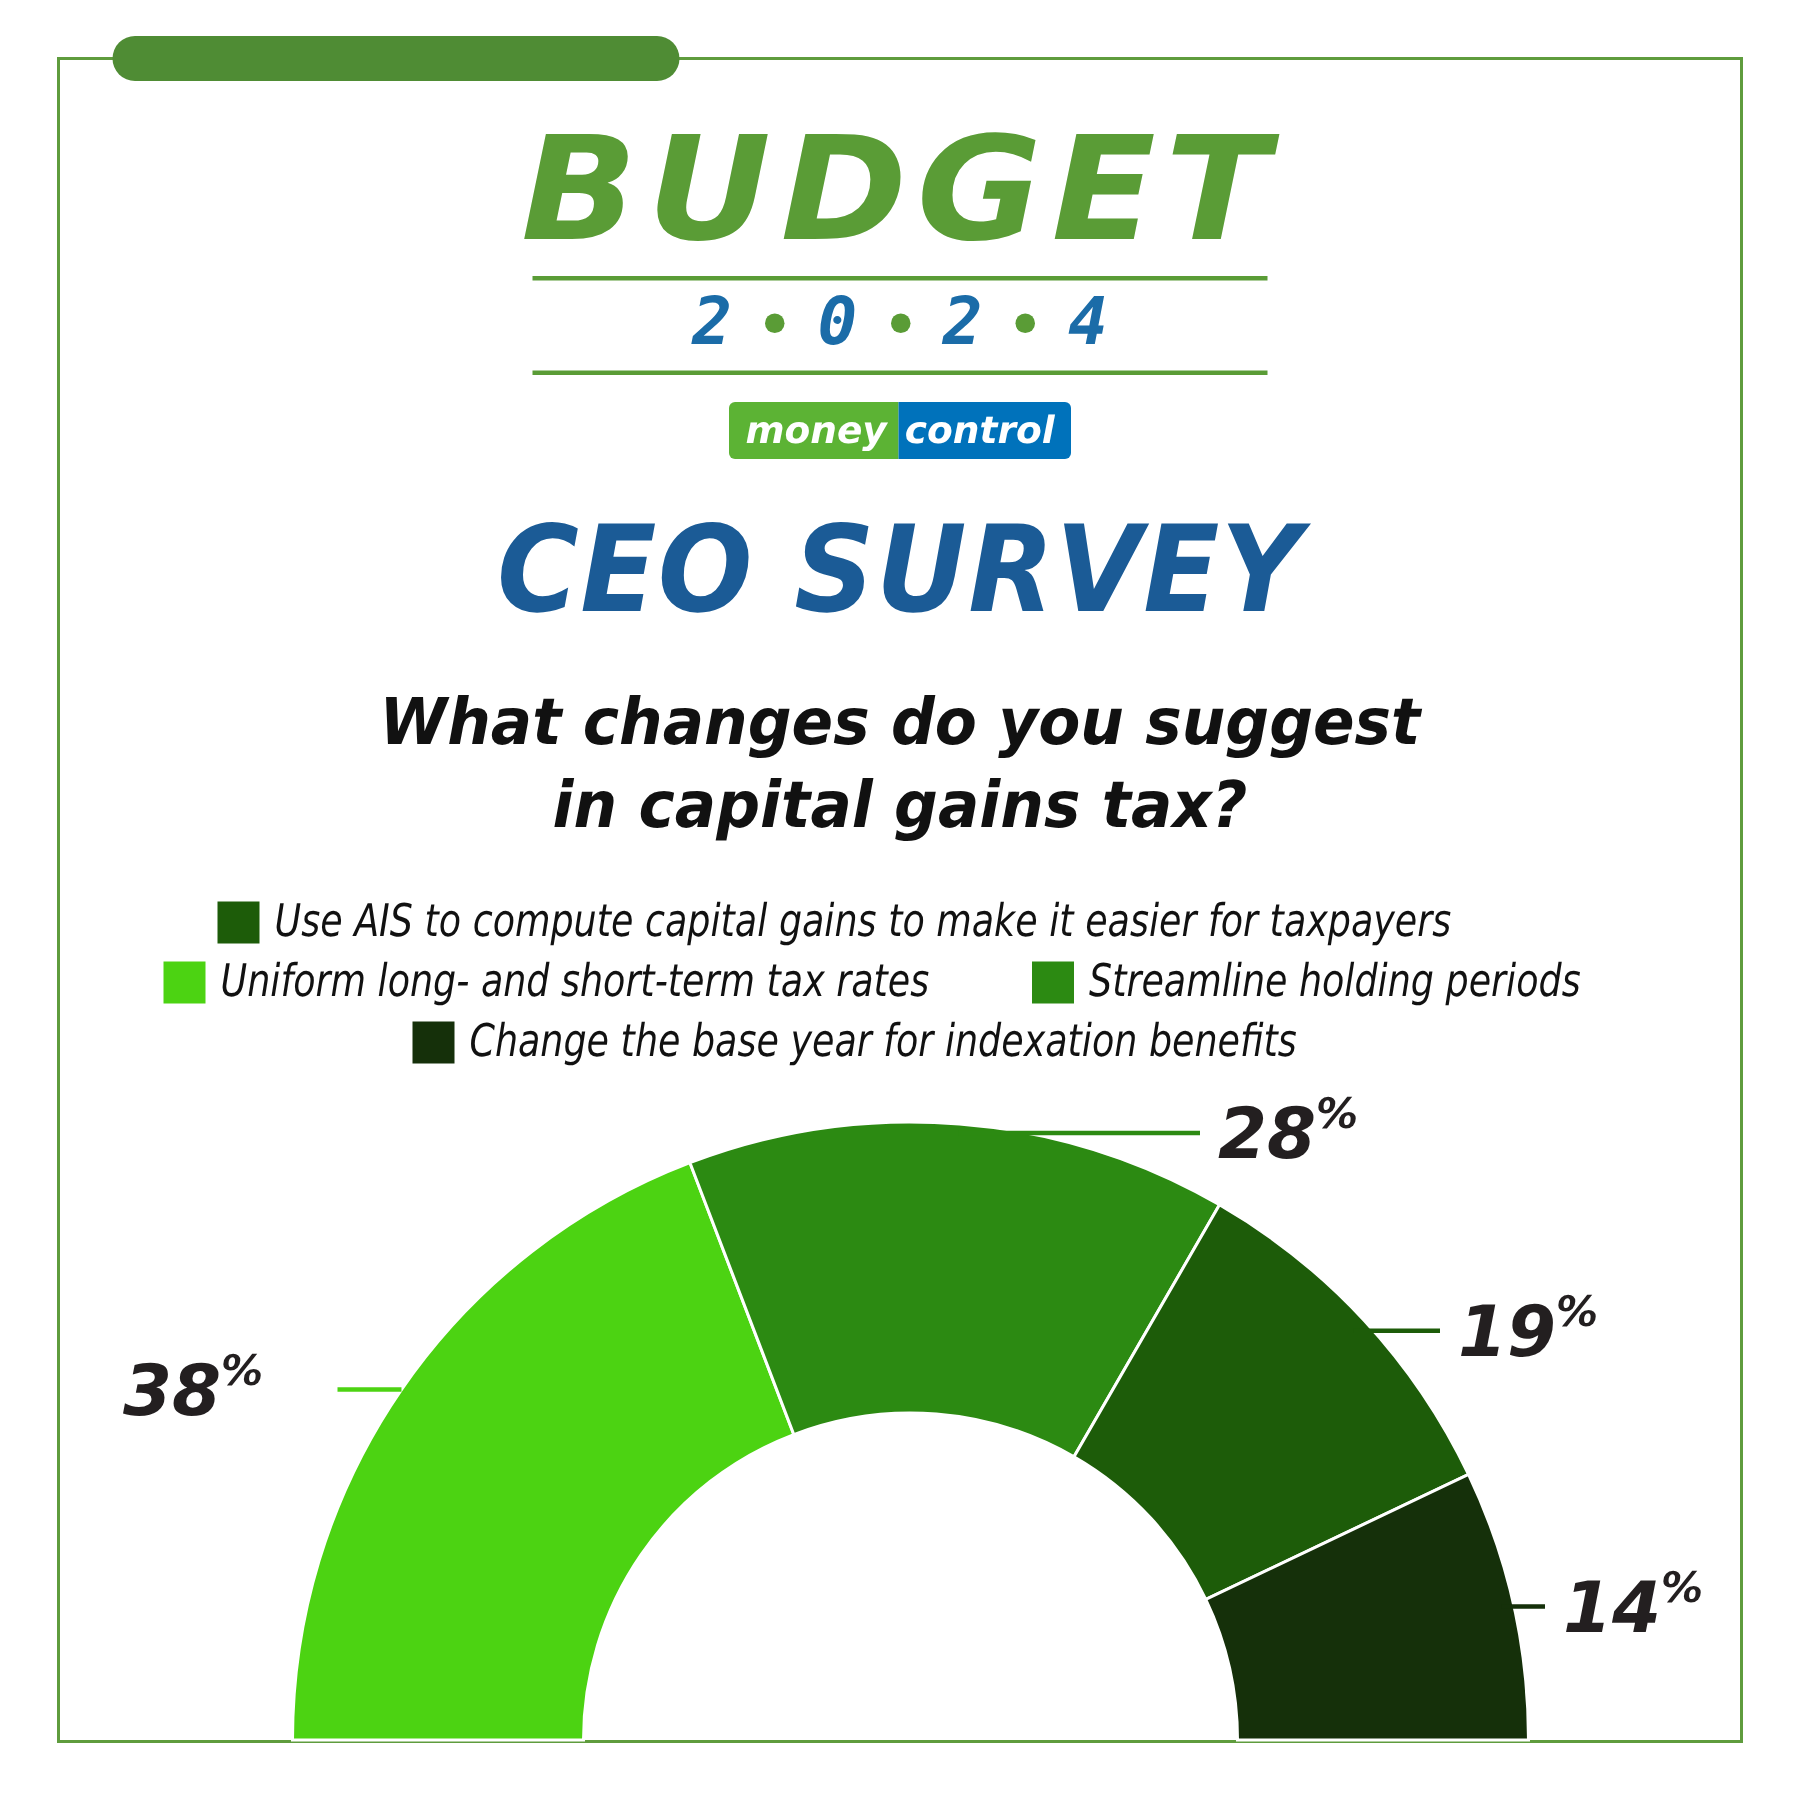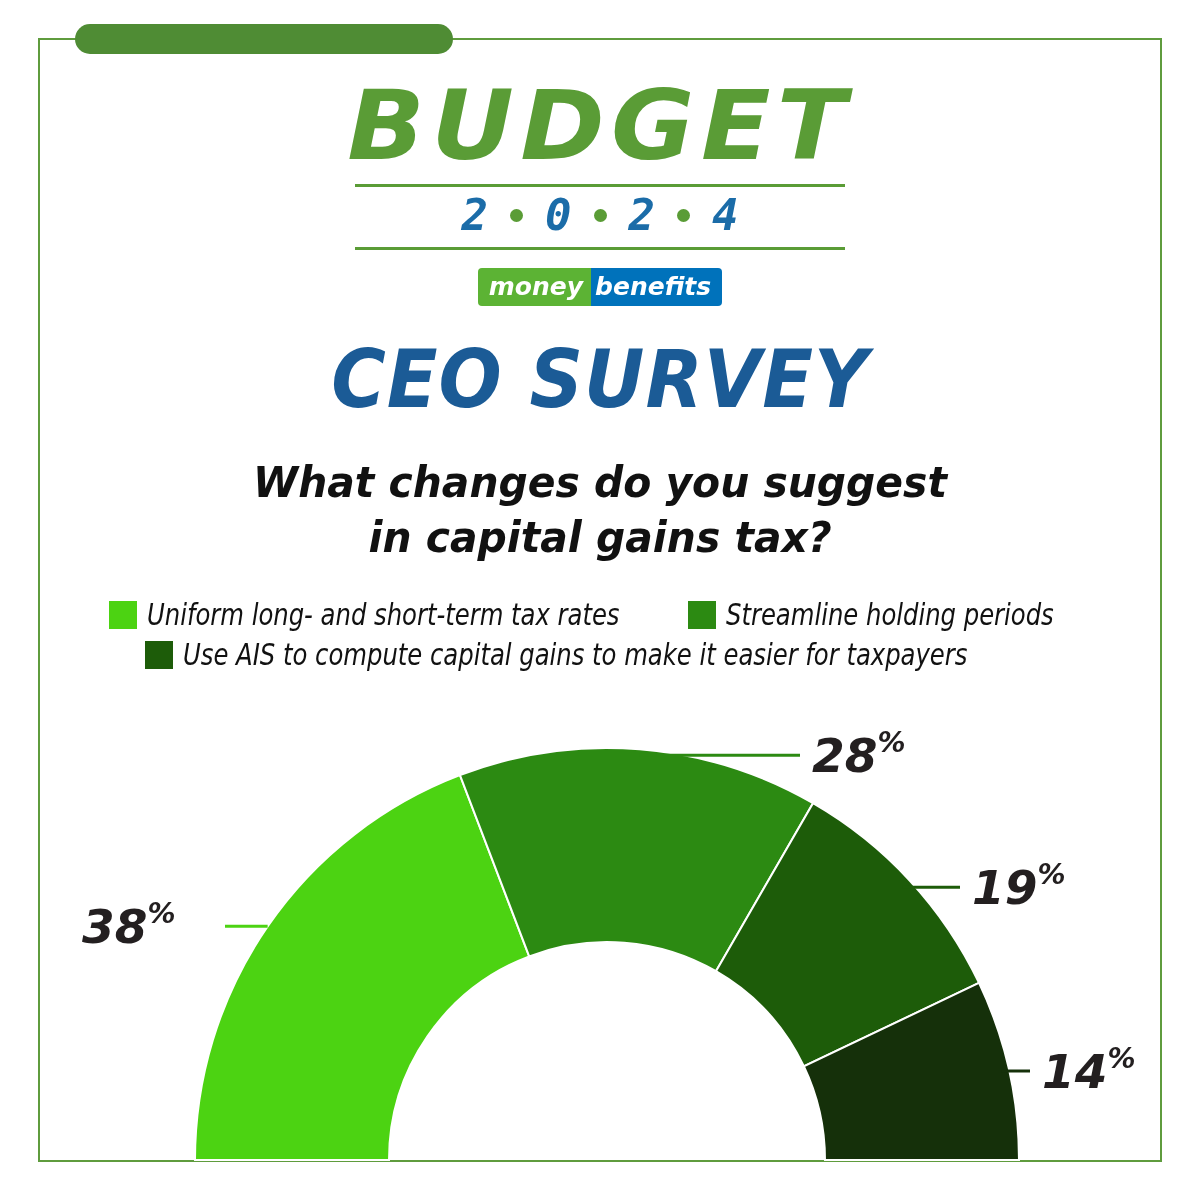--- a/index.html
+++ b/index.html
@@ -213,45 +213,51 @@
       <span class="year-digit">2</span>
       <span class="year-dot"></span>
       <span class="year-digit">4</span>
     </span>
     <span class="budget-rule"></span>
   </div>
 
   <div class="brands">
     <span class="mc-logo">
       <span class="mc-money">money</span>
-        <span class="mc-control">benefits</span>
+        <span class="mc-control">control</span>
     </span>
   </div>
 
   <div class="ceo-title">CEO SURVEY</div>
   <div class="question">
     <div>What changes do you suggest</div>
     <div>in capital gains tax?</div>
   </div>
 
   <div class="legend">
     <div class="legend-row">
       <div class="legend-item">
+        <span class="swatch" style="background:#1d5c09"></span>
+        <span class="legend-label">Use AIS to compute capital gains to make it easier for taxpayers</span>
+      </div>
+    </div>
+    <div class="legend-row">
+      <div class="legend-item">
         <span class="swatch" style="background:#4cd312"></span>
         <span class="legend-label">Uniform long- and short-term tax rates</span>
       </div>
       <div class="legend-item">
         <span class="swatch" style="background:#2c8a12"></span>
         <span class="legend-label">Streamline holding periods</span>
       </div>
     </div>
     <div class="legend-row">
       <div class="legend-item">
-        <span class="swatch" style="background:#1d5c09"></span>
-        <span class="legend-label">Use AIS to compute capital gains to make it easier for taxpayers</span>
+        <span class="swatch" style="background:#15300a"></span>
+        <span class="legend-label">Change the base year for indexation benefits</span>
       </div>
     </div>
   </div>
 
   <div class="chart-area">
     <svg class="chart-svg" width="1200" height="470" viewBox="0 0 1200 470">
       <g id="donut-slices">
           <path d="M 195 440.00000000000006 A 412 412 0 0 1 459.9628767041487 55.131081570776075 L 529.1988036929719 236.35576646220676 A 218 218 0 0 0 389 440 Z" fill="#4cd312" stroke="#ffffff" stroke-width="2"></path>
           <path d="M 459.9628767041487 55.131081570776075 A 412 412 0 0 1 813 83.19753364081129 L 716 251.20646197499238 A 218 218 0 0 0 529.1988036929719 236.35576646220676 Z" fill="#2c8a12" stroke="#ffffff" stroke-width="2"></path>
           <path d="M 813 83.19753364081129 A 412 412 0 0 1 979.005733774088 262.9244962192612 L 803.8379853464834 346.3047091645605 A 218 218 0 0 0 716 251.20646197499238 Z" fill="#1d5c09" stroke="#ffffff" stroke-width="2"></path>

